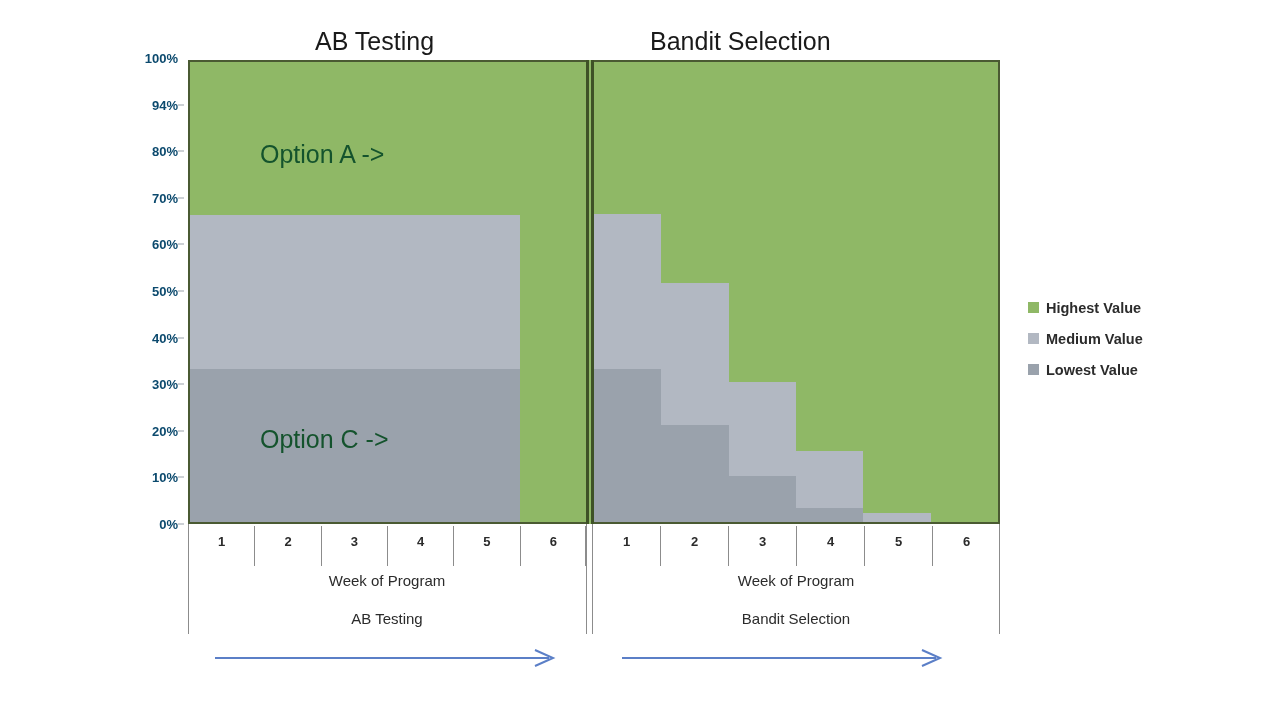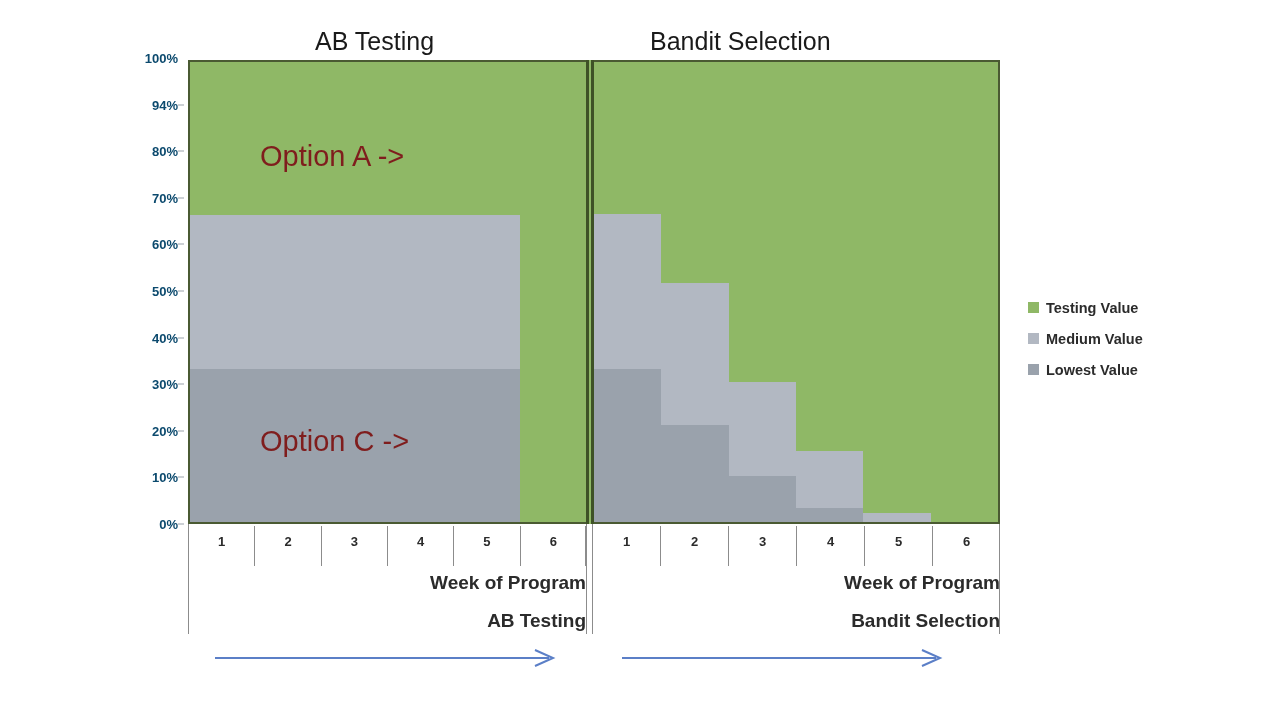--- a/index.html
+++ b/index.html
@@ -71,22 +71,22 @@
   }
   
   .seg {
     position: absolute;
     bottom: 0;
   }
 
   
   .opt-label {
     position: absolute;
-    font-size: 29px;
-    color: #7f1d1d;
+    font-size: 25px;
+    color: #14532d;
     white-space: nowrap;
   }
   #opt-a { left: 70px; top: 78px; }
   #opt-b { left: 70px; top: 213px; }
   #opt-c { left: 70px; top: 363px; }
 
   
   .xaxis {
     position: absolute;
     top: 526px; height: 40px;
@@ -108,23 +108,23 @@
   }
   .xcell:last-child::after {
     content: "";
     position: absolute;
     right: 0; top: 0; bottom: 0;
     width: 1px; background: #8c8c8c;
   }
 
   .axis-caption {
     position: absolute;
-    text-align: right;
-    font-size: 19px;
-    font-weight: bold;
+    text-align: center;
+    font-size: 15px;
+    font-weight: normal;
     color: #2b2b2b;
     white-space: nowrap;
   }
   #cap-ab-1     { left: 188px; width: 398px; top: 572px; }
   #cap-ab-2     { left: 188px; width: 398px; top: 610px; }
   #cap-bandit-1 { left: 592px; width: 408px; top: 572px; }
   #cap-bandit-2 { left: 592px; width: 408px; top: 610px; }
 
   
   .frame-tick {
@@ -244,21 +244,21 @@
   </div>
 
   <div class="axis-caption" id="cap-ab-1">Week of Program</div>
   <div class="axis-caption" id="cap-ab-2">AB Testing</div>
   <div class="axis-caption" id="cap-bandit-1">Week of Program</div>
   <div class="axis-caption" id="cap-bandit-2">Bandit Selection</div>
 
   <div id="legend">
       <div class="legend-row">
         <span class="legend-swatch" style="background: rgb(143, 184, 102);"></span>
-        <span>Testing Value</span>
+        <span>Highest Value</span>
       </div>
       <div class="legend-row">
         <span class="legend-swatch" style="background: rgb(178, 184, 194);"></span>
         <span>Medium Value</span>
       </div>
       <div class="legend-row">
         <span class="legend-swatch" style="background: rgb(154, 162, 172);"></span>
         <span>Lowest Value</span>
       </div>
     </div>

